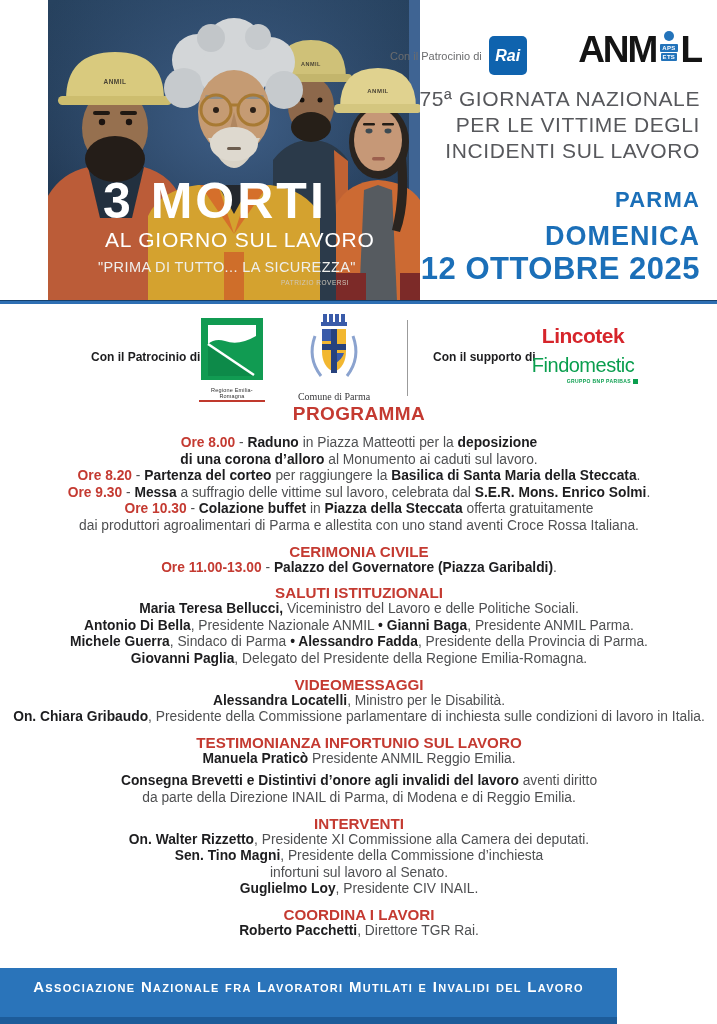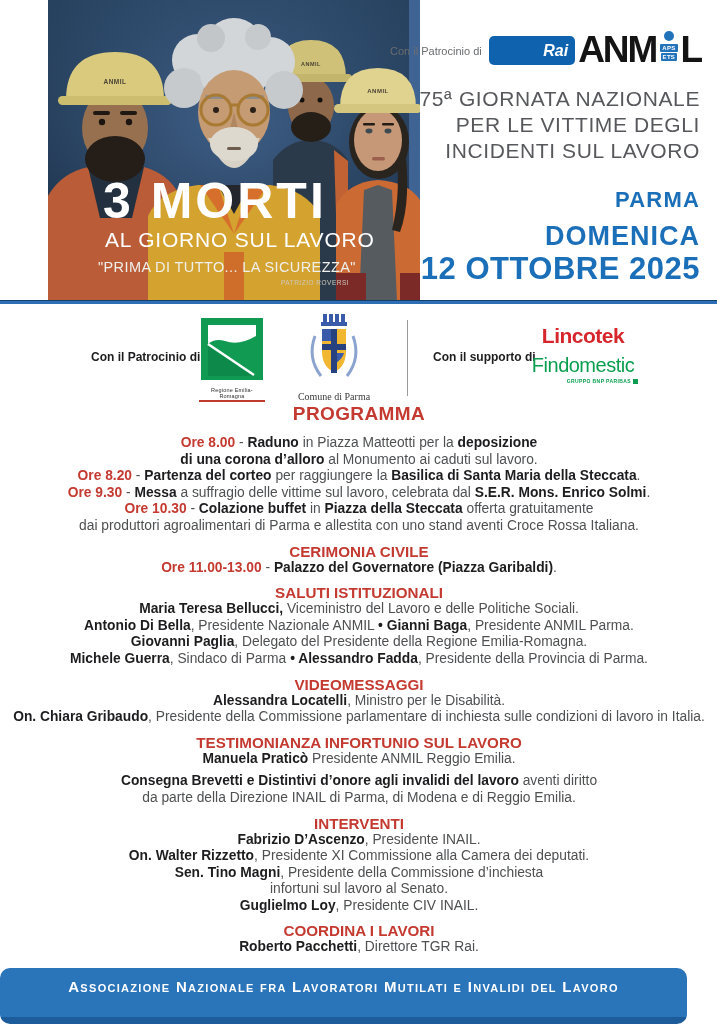--- a/index.html
+++ b/index.html
@@ -12,22 +12,22 @@
   .hero svg{position:absolute;left:0;top:0;}
   .hero-headline{position:absolute;left:55px;top:176px;font-size:50px;font-weight:bold;color:#fff;letter-spacing:3px;line-height:1;}
   .hero-sub{position:absolute;left:57px;top:229px;font-size:21px;color:#fff;letter-spacing:0.8px;line-height:1;}
   .hero-quote{position:absolute;left:50px;top:260px;font-size:14.5px;color:#efefec;letter-spacing:0.4px;line-height:1;}
   .hero-credit{position:absolute;left:233px;top:279px;font-size:6.5px;color:#cfc8ba;letter-spacing:0.5px;}
   .blue-rule{position:absolute;left:0;top:300px;width:717px;height:4px;background:linear-gradient(#15406d 0 25%, #2e6fb3 25% 100%);}
   
   .header-right{position:absolute;left:372px;top:0;width:345px;height:300px;}
   .patronage{position:absolute;left:18px;top:36px;display:flex;align-items:center;gap:7px;}
   .pat-label{font-size:11px;color:#6b6c6e;}
-  .rai-box{width:38px;height:29px;background:#0f63ae;border-radius:5px;color:#fff;
-    font-weight:bold;font-style:italic;font-size:16px;display:flex;align-items:center;justify-content:center;padding-left:48px;}
+  .rai-box{width:38px;height:39px;background:#0f63ae;border-radius:5px;color:#fff;
+    font-weight:bold;font-style:italic;font-size:16px;display:flex;align-items:center;justify-content:center;}
   .anmil{position:absolute;top:31px;right:16px;display:flex;align-items:flex-start;justify-content:flex-end;}
   .anmil-letters{font-size:37px;font-weight:bold;letter-spacing:-2px;color:#141414;line-height:38px;}
   .anmil-mid{display:flex;flex-direction:column;align-items:center;width:17px;margin:0 3px 0 4px;}
   .anmil-dot{width:10px;height:10px;border-radius:50%;background:#2373ba;margin-bottom:2px;}
   .anmil-tag{background:#2373ba;color:#fff;font-size:6px;font-weight:bold;line-height:8px;padding:0 2px;border-radius:1px;margin-top:1px;letter-spacing:0.3px;}
   .title-lines{position:absolute;top:86px;right:17px;text-align:right;font-size:21px;color:#57585c;line-height:26px;letter-spacing:0.6px;}
   .city{position:absolute;top:187px;right:17px;font-size:22px;font-weight:bold;color:#1b6fb8;letter-spacing:1.2px;}
   .day{position:absolute;top:221px;right:17px;font-size:27px;font-weight:bold;color:#1b6fb8;letter-spacing:1px;}
   .date{position:absolute;top:251px;right:17px;font-size:31px;font-weight:bold;color:#1b6fb8;letter-spacing:0.5px;}
   
@@ -48,22 +48,22 @@
   
   .program{position:absolute;left:9px;top:402px;width:700px;text-align:center;}
   .prog-title{font-size:19px;font-weight:bold;color:#c43a31;letter-spacing:0.4px;line-height:23px;margin-bottom:10px;}
   .prog-heading{font-size:15.2px;font-weight:bold;color:#c43a31;line-height:17px;margin-top:8px;white-space:nowrap;}
   .prog-line{font-size:13.8px;line-height:16.6px;color:#4f5052;white-space:nowrap;}
   .prog-block + .prog-block{margin-top:6px;}
   .seg-t{color:#c43a31;font-weight:bold;}
   .seg-b{color:#1d1d1f;font-weight:bold;}
   .seg-r{color:#4f5052;}
   
-  .footer{position:absolute;left:0;top:968px;width:687px;height:56px;
-    background:linear-gradient(#2a74ba 0 88%, #1d5c9a 88% 100%);border-radius:10px;}
+  .footer{position:absolute;left:0;top:968px;width:617px;height:56px;
+    background:linear-gradient(#2a74ba 0 88%, #1d5c9a 88% 100%);}
   .footer-text{margin-top:10px;text-align:center;color:#fff;font-weight:bold;font-size:15px;
     font-variant:small-caps;letter-spacing:1.3px;}
 </style>
 </head>
 <body>
 
 <div class="poster">
 
   <div class="hero">
     <svg width="372" height="301" viewBox="0 0 372 301">
@@ -240,39 +240,38 @@
           <div class="prog-line"><span class="seg-r">dai produttori agroalimentari di Parma e allestita con uno stand aventi Croce Rossa Italiana.</span></div>
         </div>
         <div class="prog-heading">CERIMONIA CIVILE</div>
         <div class="prog-block">
           <div class="prog-line"><span class="seg-t">Ore 11.00-13.00</span><span class="seg-r"> - </span><span class="seg-b">Palazzo del Governatore (Piazza Garibaldi)</span><span class="seg-r">.</span></div>
         </div>
         <div class="prog-heading">SALUTI ISTITUZIONALI</div>
         <div class="prog-block">
           <div class="prog-line"><span class="seg-b">Maria Teresa Bellucci,</span><span class="seg-r"> Viceministro del Lavoro e delle Politiche Sociali.</span></div>
           <div class="prog-line"><span class="seg-b">Antonio Di Bella</span><span class="seg-r">, Presidente Nazionale ANMIL </span><span class="seg-b">• Gianni Baga</span><span class="seg-r">, Presidente ANMIL Parma.</span></div>
+          <div class="prog-line"><span class="seg-b">Michele Guerra</span><span class="seg-r">, Sindaco di Parma </span><span class="seg-b">• Alessandro Fadda</span><span class="seg-r">, Presidente della Provincia di Parma.</span></div>
           <div class="prog-line"><span class="seg-b">Giovanni Paglia</span><span class="seg-r">, Delegato del Presidente della Regione Emilia-Romagna.</span></div>
-          <div class="prog-line"><span class="seg-b">Michele Guerra</span><span class="seg-r">, Sindaco di Parma </span><span class="seg-b">• Alessandro Fadda</span><span class="seg-r">, Presidente della Provincia di Parma.</span></div>
         </div>
         <div class="prog-heading">VIDEOMESSAGGI</div>
         <div class="prog-block">
           <div class="prog-line"><span class="seg-b">Alessandra Locatelli</span><span class="seg-r">, Ministro per le Disabilità.</span></div>
           <div class="prog-line"><span class="seg-b">On. Chiara Gribaudo</span><span class="seg-r">, Presidente della Commissione parlamentare di inchiesta sulle condizioni di lavoro in Italia.</span></div>
         </div>
         <div class="prog-heading">TESTIMONIANZA INFORTUNIO SUL LAVORO</div>
         <div class="prog-block">
           <div class="prog-line"><span class="seg-b">Manuela Praticò</span><span class="seg-r"> Presidente ANMIL Reggio Emilia.</span></div>
         </div>
         <div class="prog-block">
           <div class="prog-line"><span class="seg-b">Consegna Brevetti e Distintivi d’onore agli invalidi del lavoro</span><span class="seg-r"> aventi diritto</span></div>
           <div class="prog-line"><span class="seg-r">da parte della Direzione INAIL di Parma, di Modena e di Reggio Emilia.</span></div>
         </div>
         <div class="prog-heading">INTERVENTI</div>
         <div class="prog-block">
-          <div class="prog-line"><span class="seg-b">Fabrizio D’Ascenzo</span><span class="seg-r">, Presidente INAIL.</span></div>
           <div class="prog-line"><span class="seg-b">On. Walter Rizzetto</span><span class="seg-r">, Presidente XI Commissione alla Camera dei deputati.</span></div>
           <div class="prog-line"><span class="seg-b">Sen. Tino Magni</span><span class="seg-r">, Presidente della Commissione d’inchiesta</span></div>
           <div class="prog-line"><span class="seg-r">infortuni sul lavoro al Senato.</span></div>
           <div class="prog-line"><span class="seg-b">Guglielmo Loy</span><span class="seg-r">, Presidente CIV INAIL.</span></div>
         </div>
         <div class="prog-heading">COORDINA I LAVORI</div>
         <div class="prog-block">
           <div class="prog-line"><span class="seg-b">Roberto Pacchetti</span><span class="seg-r">, Direttore TGR Rai.</span></div>
         </div>
       </div>

